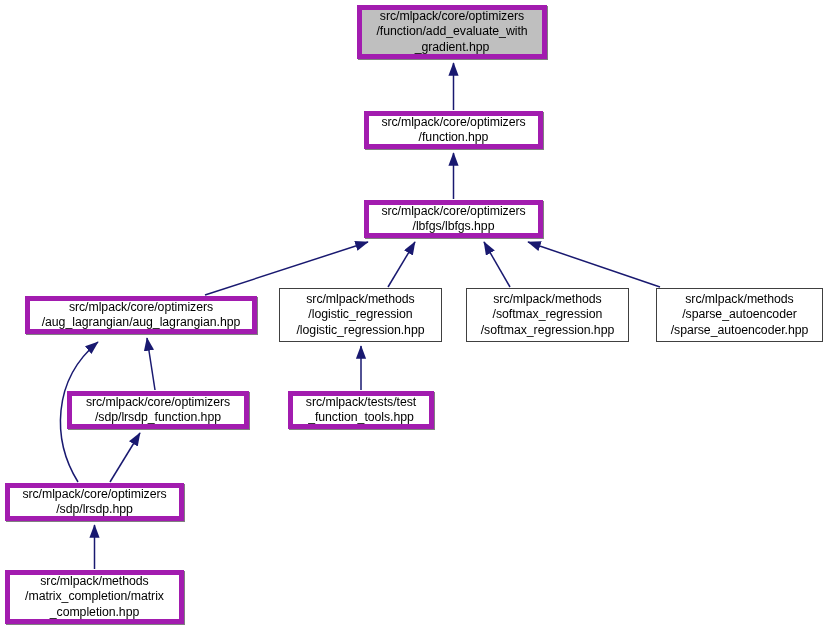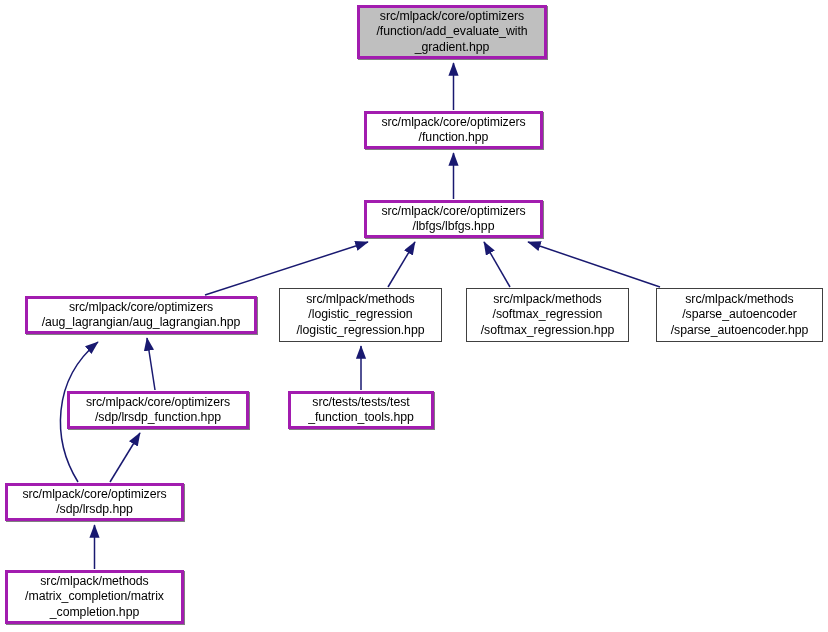--- a/index.html
+++ b/index.html
@@ -38,21 +38,21 @@
     line-height: 15.2px;
     letter-spacing: -0.05px;
     z-index: 2;
     cursor: pointer;
   }
   .node.root {
     background: #bfbfbf;
     border: 1px solid #404040;
   }
   .node.thick {
-    border: 3px solid #a21caf;
+    border: 5px solid #a21caf;
     box-shadow: 1px 1px 0 0 #808080;
   }
   .node-label {
     display: block;
     white-space: pre-line;
     padding: 0 4px;
   }
 </style>
 </head>
 <body>
@@ -127,21 +127,21 @@
 /sparse_autoencoder
 /sparse_autoencoder.hpp</span>
   </div>
 
   <div class="node thick" style="left:67px; top:391px; width:182px; height:38px;">
     <span class="node-label">src/mlpack/core/optimizers
 /sdp/lrsdp_function.hpp</span>
   </div>
 
   <div class="node thick" style="left:288px; top:391px; width:146px; height:38px;">
-    <span class="node-label">src/tests/tests/test
+    <span class="node-label">src/mlpack/tests/test
 _function_tools.hpp</span>
   </div>
 
   <div class="node thick" style="left:5px; top:483px; width:179px; height:38px;">
     <span class="node-label">src/mlpack/core/optimizers
 /sdp/lrsdp.hpp</span>
   </div>
 
   <div class="node thick" style="left:5px; top:570px; width:179px; height:54px;">
     <span class="node-label">src/mlpack/methods

